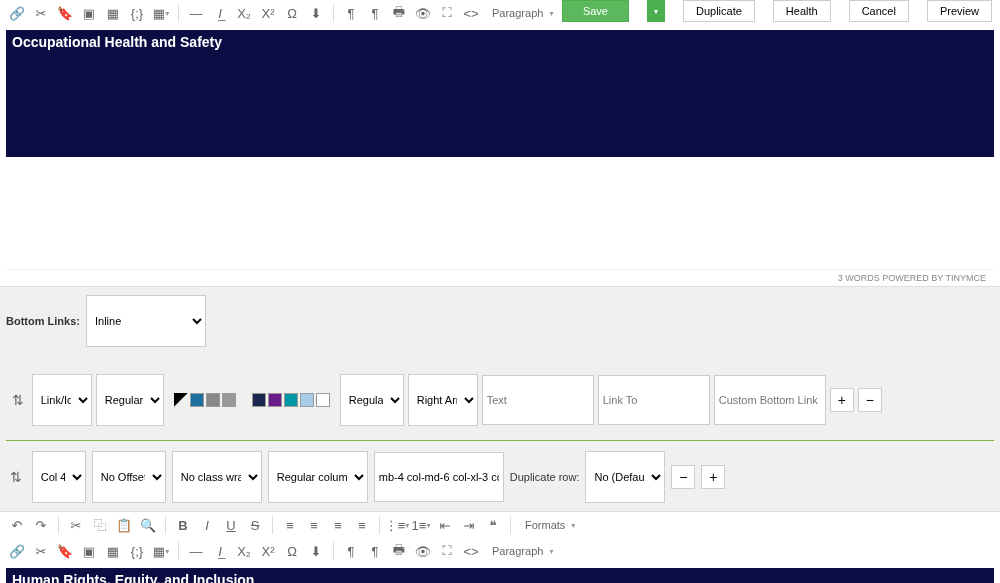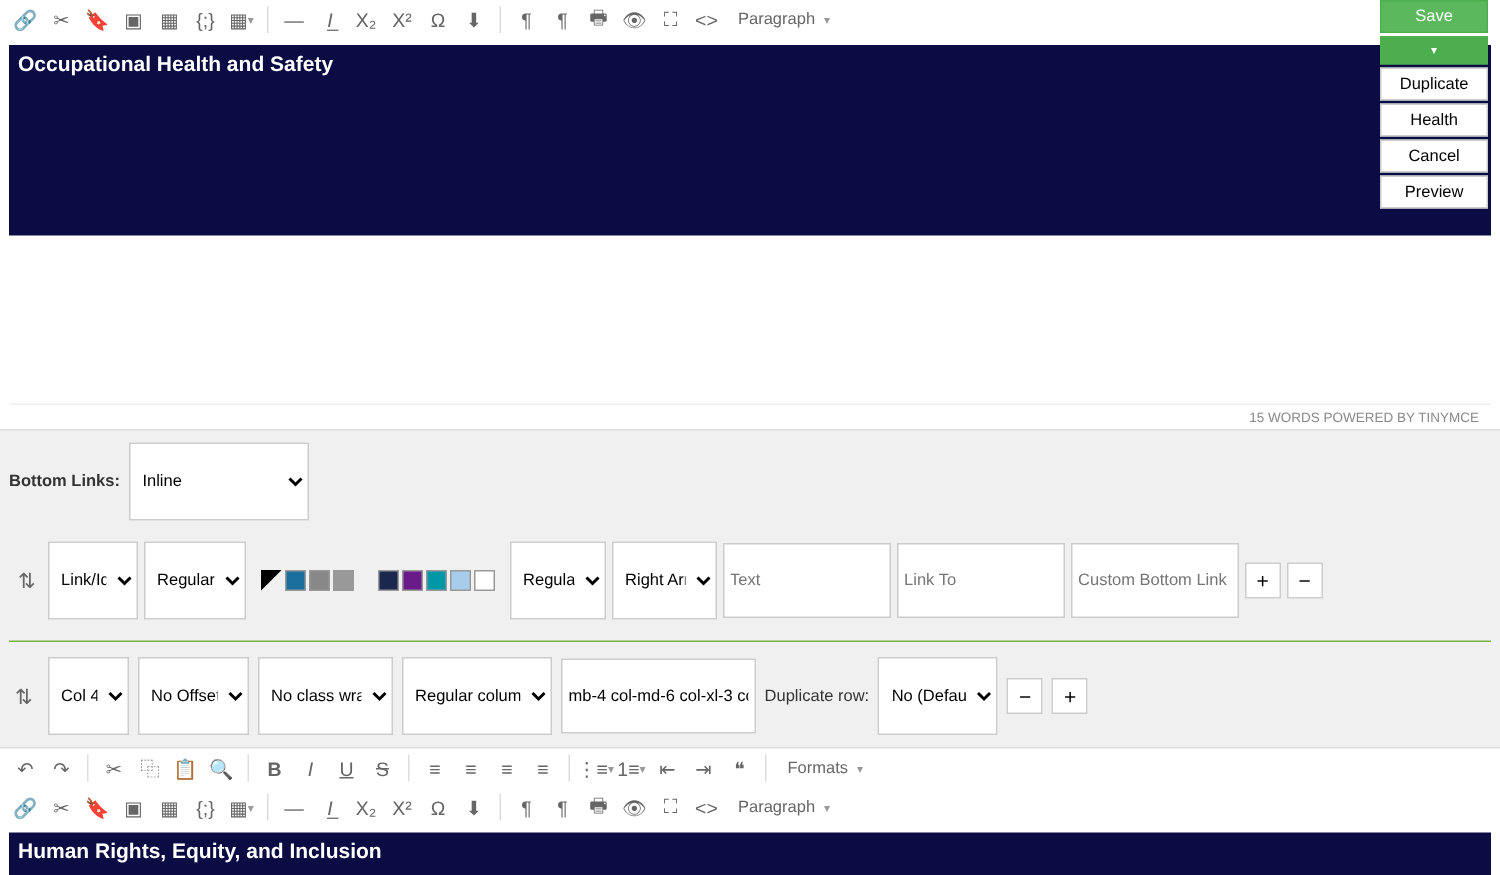--- a/index.html
+++ b/index.html
@@ -37,22 +37,21 @@
     cursor: pointer;
     gap: 6px;
   }
   .caret { font-size: 8px; color: #999; }
   
   .top-actions {
     position: absolute;
     right: 8px;
     top: 0;
     display: flex;
-    gap: 2px;
-    flex-direction: column;
+    gap: 18px;
   }
   .btn {
     padding: 4px 12px;
     font-size: 11px;
     border: 1px solid #ccc;
     background: #fff;
     cursor: pointer;
   }
   .btn-save {
     background: #5cb85c;
@@ -93,21 +92,21 @@
   
   .gray-section {
     background: #f0f0f0;
     padding: 8px 6px;
     border-top: 1px solid #ddd;
   }
   .bottom-links-row {
     display: flex;
     align-items: center;
     gap: 6px;
-    margin-bottom: 14px;
+    margin-bottom: 27px;
   }
   .label { font-size: 11px; color: #333; font-weight: bold; }
   select, input[type="text"] {
     border: 1px solid #ccc;
     padding: 18px 4px;
     font-size: 11px;
     background: #fff;
   }
   .sel-inline { width: 120px; }
   
@@ -197,21 +196,21 @@
   </div>
 </div>
 
 <div class="content-dark block1">
   <h2>Occupational Health and Safety</h2>
 </div>
 
 <div class="whitespace"></div>
 
 <div class="status-bar">
-  <span>15 WORDS POWERED BY TINYMCE</span>
+  <span>3 WORDS POWERED BY TINYMCE</span>
 </div>
 
 <div class="gray-section">
   <div class="bottom-links-row">
     <span class="label">Bottom Links:</span>
     <select class="sel-inline">
       <option>Inline</option>
     </select>
   </div>
 

